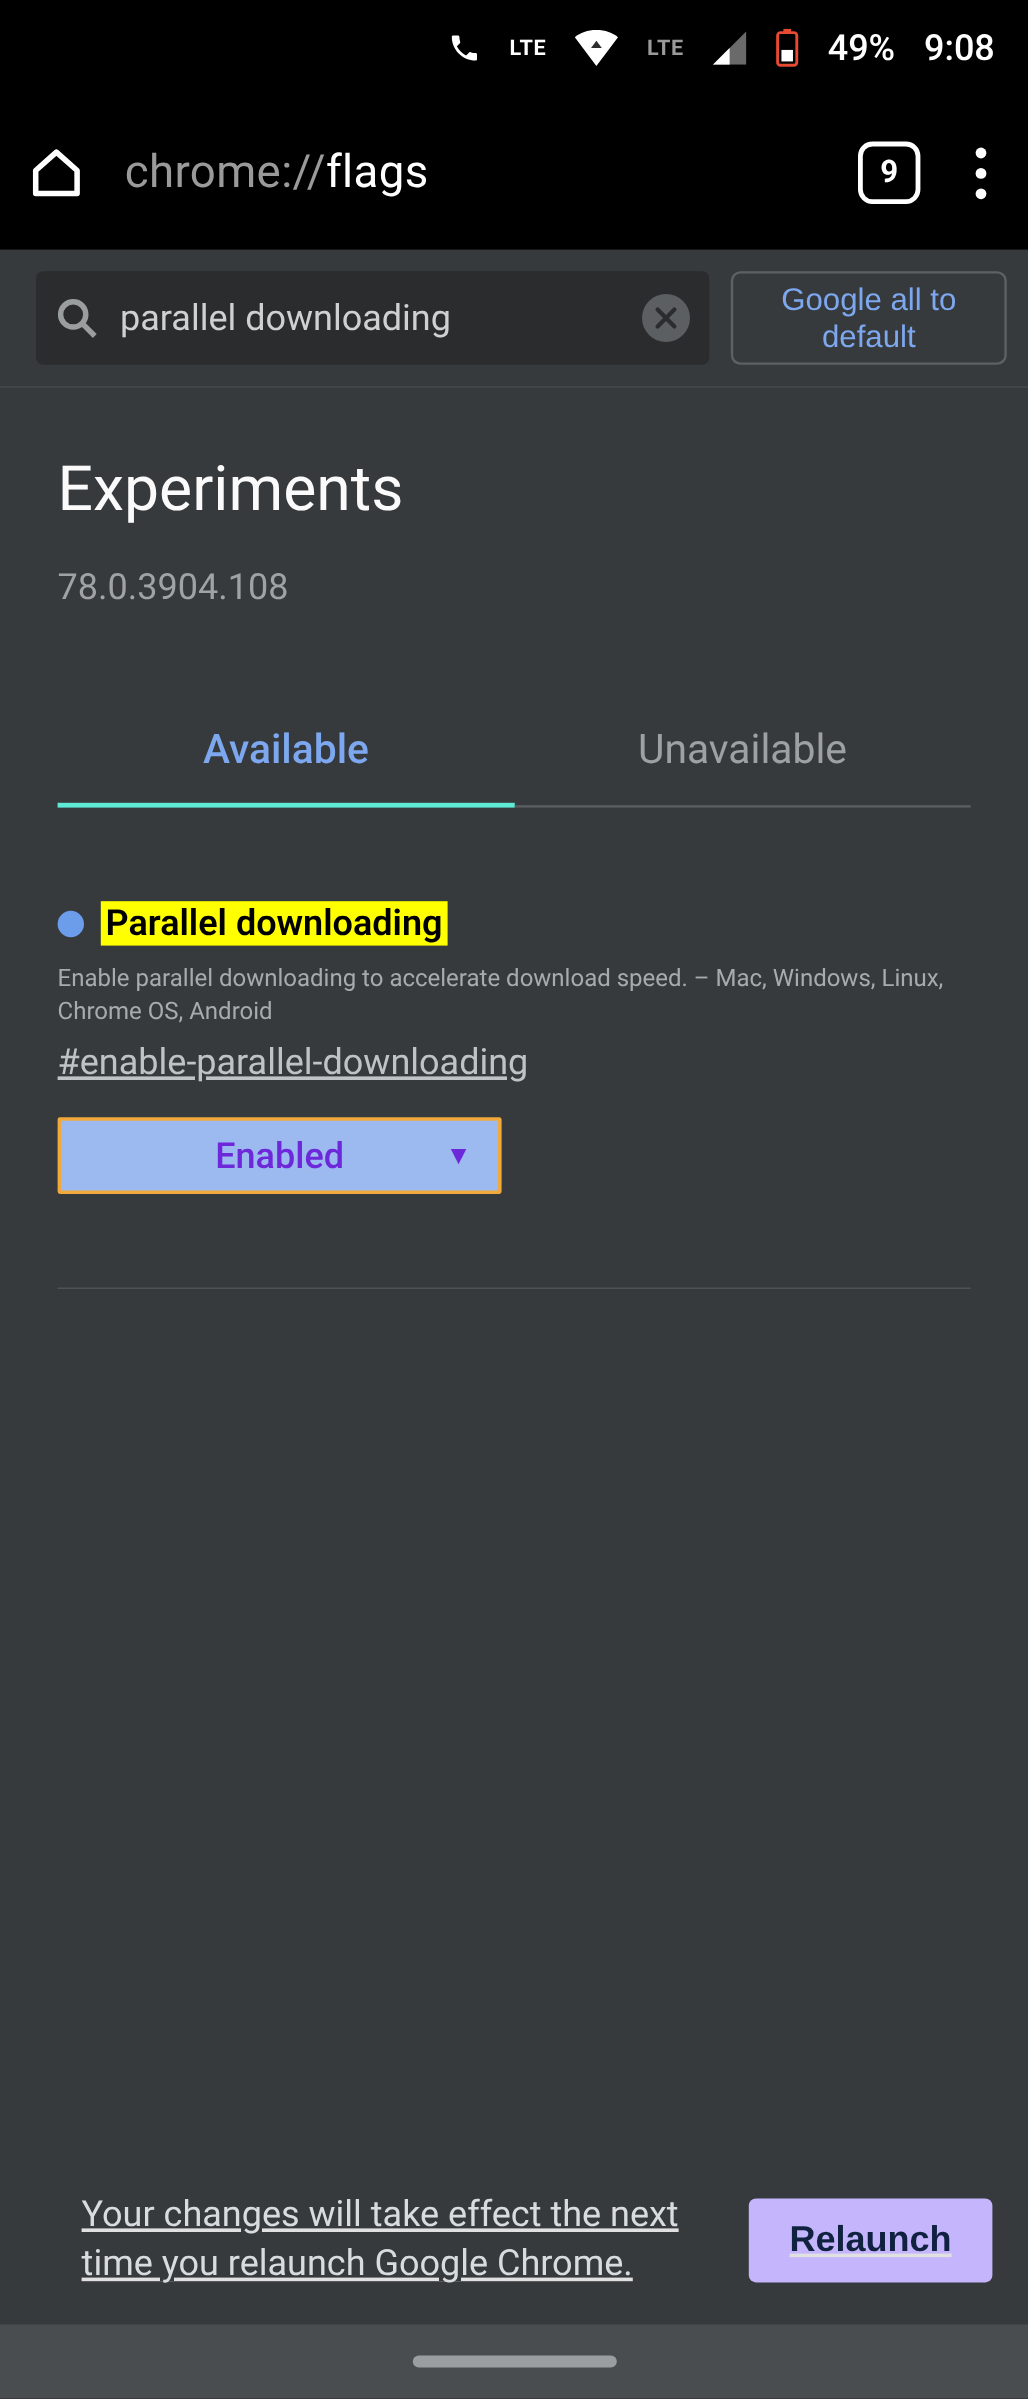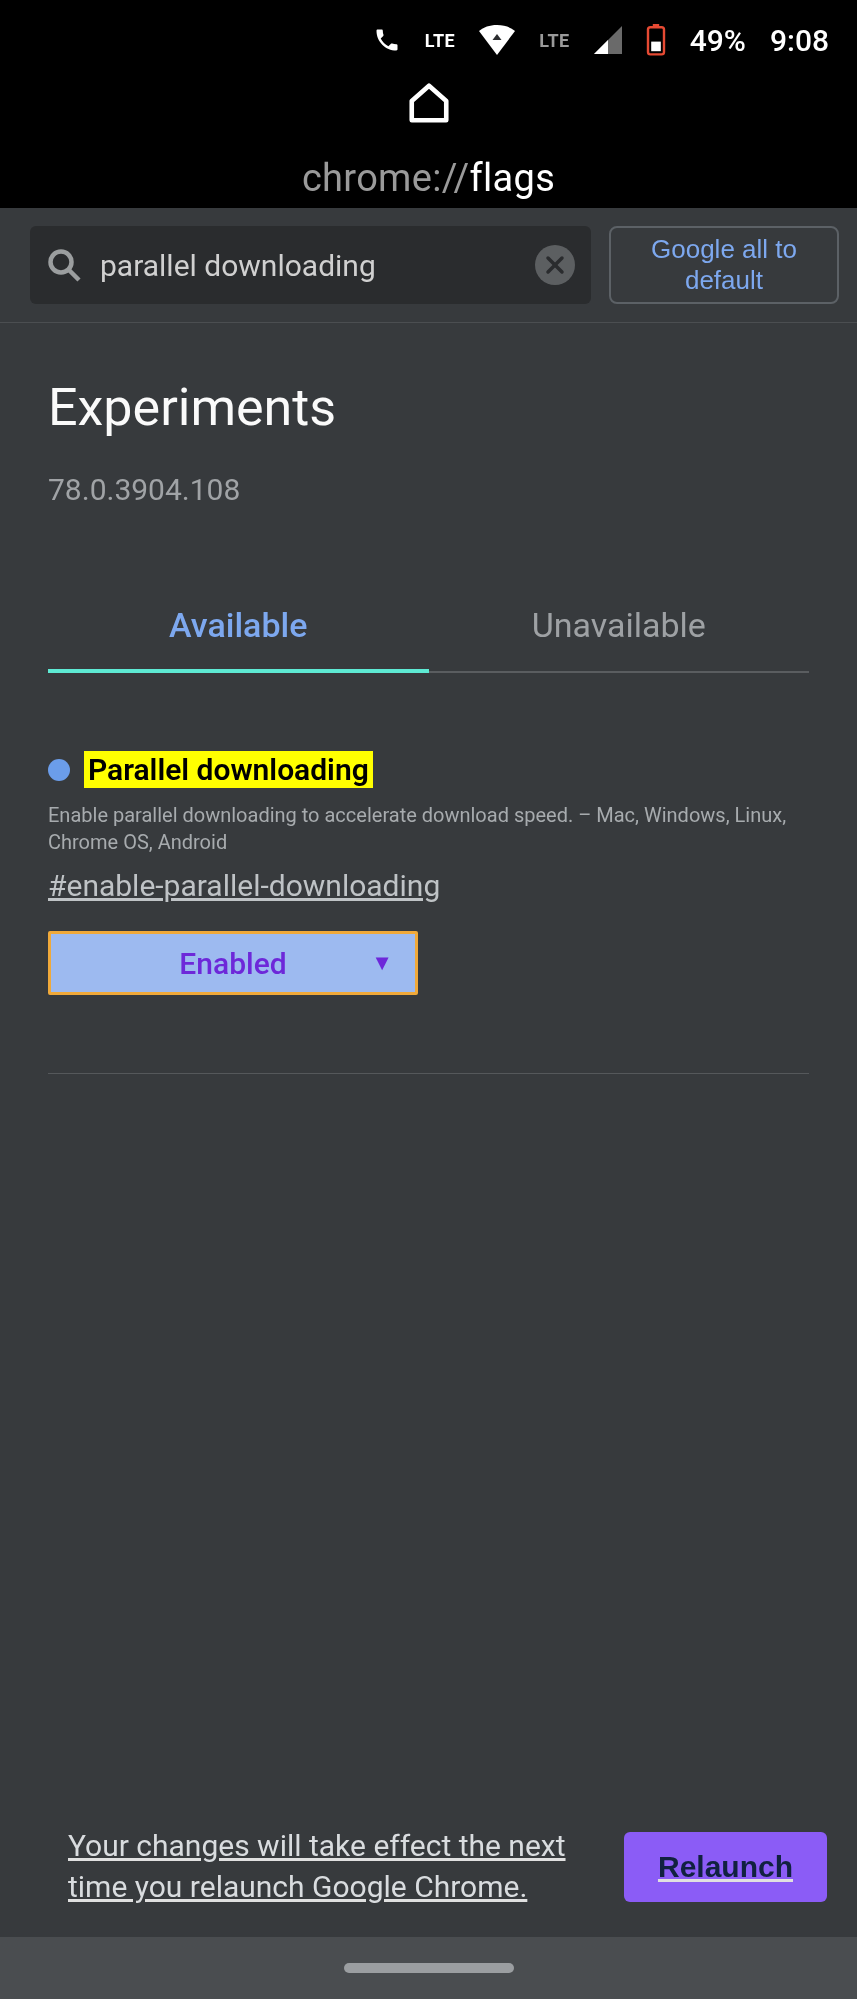--- a/index.html
+++ b/index.html
@@ -7,21 +7,21 @@
   .screen { width: 857px; height: 1999px; display: flex; flex-direction: column; background: #000; position: relative; }
 
   
   .status-bar { height: 80px; display: flex; align-items: center; justify-content: flex-end; padding: 0 28px; color: #fff; font-size: 30px; font-weight: 500; gap: 24px; }
   .status-bar .spacer { flex: 1; }
   .status-icon { display: inline-flex; align-items: center; justify-content: center; }
   .lte-label { font-size: 18px; font-weight: 700; letter-spacing: 0.5px; color: #fff; }
   .lte-label.dim { color: #9a9a9a; }
 
   
-  .toolbar { height: 128px; display: flex; align-items: center; padding: 0 20px; gap: 30px; flex-direction: column; }
+  .toolbar { height: 128px; display: flex; align-items: center; padding: 0 20px; gap: 30px; }
   .home-btn { width: 54px; height: 54px; display:flex; align-items:center; justify-content:center; }
   .url { flex: 1; font-size: 38px; font-weight: 400; letter-spacing: 0.3px; }
   .url .dim { color: #9a9a9a; }
   .url .bright { color: #fff; }
   .tabs-btn { width: 52px; height: 52px; border: 4px solid #fff; border-radius: 12px; display:flex; align-items:center; justify-content:center; font-size: 26px; font-weight: 700; color:#fff; }
   .menu-btn { width: 40px; height: 52px; display:flex; align-items:center; justify-content:center; }
   .menu-dots { display:flex; flex-direction:column; gap:8px; }
   .menu-dots span { width:9px; height:9px; background:#fff; border-radius:50%; }
 
   
@@ -57,21 +57,21 @@
   .flag-hash { margin-top:12px; font-size:30px; color:#bfc3c6; text-decoration:underline; display:inline-block; }
   .flag-select-wrap { margin-top:28px; }
   .flag-select { width:370px; height:64px; background:#9dbaf0; border:3px solid #f0a93a; color:#6d28d9; font-size:30px; font-weight:500; display:flex; align-items:center; justify-content:center; position:relative; border-radius:2px; }
   .flag-select .arrow { position:absolute; right:22px; font-size:22px; }
 
   .flag-sep { height:1px; background:#55585b; margin: 38px 48px 0 48px; }
 
   
   .relaunch-bar { position:absolute; left:0; right:0; bottom:62px; background:#373a3d; padding: 22px 30px 30px 68px; display:flex; align-items:center; gap:30px; border-top:0;text-decoration:underline; }
   .relaunch-text { flex:1; font-size:30px; line-height:1.35; color:#d9dcdf; }
-  .relaunch-btn { background:#8b5cf6; color:#112140; font-size:30px; font-weight:600; border:none; border-radius:6px; padding: 18px 34px; }
+  .relaunch-btn { background:#c4b5fd; color:#112140; font-size:30px; font-weight:600; border:none; border-radius:6px; padding: 18px 34px; }
 
   
   .nav-area { position:absolute; left:0; right:0; bottom:0; height:62px; background:#4a4d50; display:flex; align-items:center; justify-content:center; }
   .nav-handle { width:170px; height:10px; border-radius:6px; background:#9b9ea1; }
 </style>
 </head>
 <body>
 
 <div class="screen">
 

